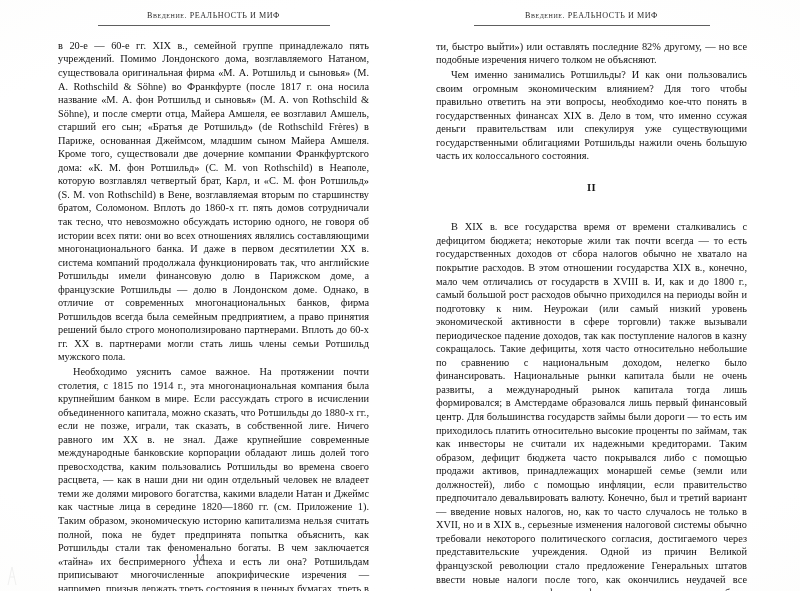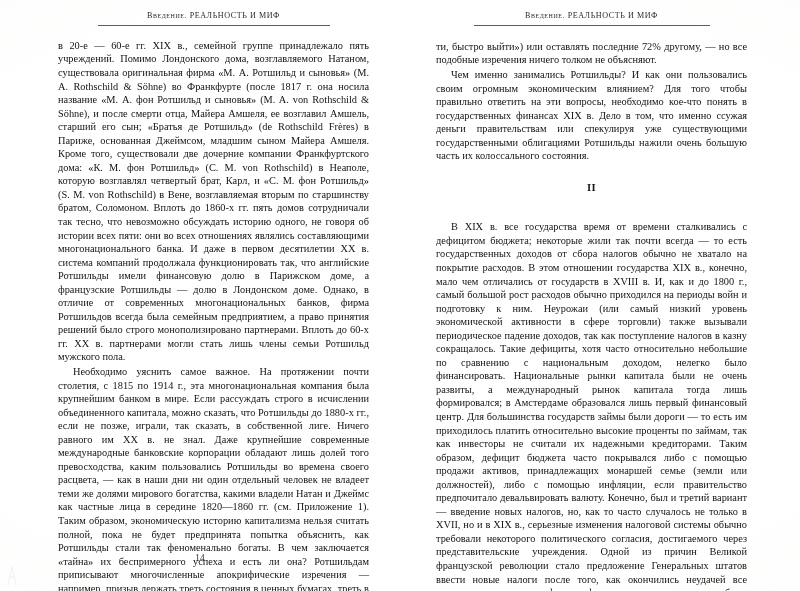--- a/index.html
+++ b/index.html
@@ -131,21 +131,21 @@
     <svg class="corner-mark" viewBox="0 0 18 22">
       <path d="M2 20 L6 2 L10 20 M4 12 L9 12" stroke="#777" stroke-width="1" fill="none"></path>
     </svg>
   </div>
 
   <div class="page page-right">
     <div class="running-head">Введение. РЕАЛЬНОСТЬ И МИФ</div>
     <div class="head-rule"></div>
 
     <div class="body-text">
-      <p>ти, быстро выйти») или оставлять последние 72% другому, — но все подобные изречения ничего толком не объясняют.</p>
+      <p>ти, быстро выйти») или оставлять последние 82% другому, — но все подобные изречения ничего толком не объясняют.</p>
       <p class="indent">Чем именно занимались Ротшильды? И как они пользовались своим огромным экономическим влиянием? Для того чтобы правильно ответить на эти вопросы, необходимо кое-что понять в государственных финансах XIX в. Дело в том, что именно ссужая деньги правительствам или спекулируя уже существующими государственными облигациями Ротшильды нажили очень большую часть их колоссального состояния.</p>
 
       <div class="section-num">II</div>
 
       <p class="indent">В XIX в. все государства время от времени сталкивались с дефицитом бюджета; некоторые жили так почти всегда — то есть государственных доходов от сбора налогов обычно не хватало на покрытие расходов. В этом отношении государства XIX в., конечно, мало чем отличались от государств в XVIII в. И, как и до 1800 г., самый большой рост расходов обычно приходился на периоды войн и подготовку к ним. Неурожаи (или самый низкий уровень экономической активности в сфере торговли) также вызывали периодическое падение доходов, так как поступление налогов в казну сокращалось. Такие дефициты, хотя часто относительно небольшие по сравнению с национальным доходом, нелегко было финансировать. Национальные рынки капитала были не очень развиты, а международный рынок капитала тогда лишь формировался; в Амстердаме образовался лишь первый финансовый центр. Для большинства государств займы были дороги — то есть им приходилось платить относительно высокие проценты по займам, так как инвесторы не считали их надежными кредиторами. Таким образом, дефицит бюджета часто покрывался либо с помощью продажи активов, принадлежащих монаршей семье (земли или должностей), либо с помощью инфляции, если правительство предпочитало девальвировать валюту. Конечно, был и третий вариант — введение новых налогов, но, как то часто случалось не только в XVII, но и в XIX в., серьезные изменения налоговой системы обычно требовали некоторого политического согласия, достигаемого через представительские учреждения. Одной из причин Великой французской революции стало предложение Генеральных штатов ввести новые налоги после того, как окончились неудачей все остальные попытки реформы финансов, которая должна была покрыть военные расходы. Исключением из общего правила была Великобритания, в которой с конца XVII в. развилась сравнительно сложная система государ-</p>
     </div>
 
   </div>
 
 </div>

